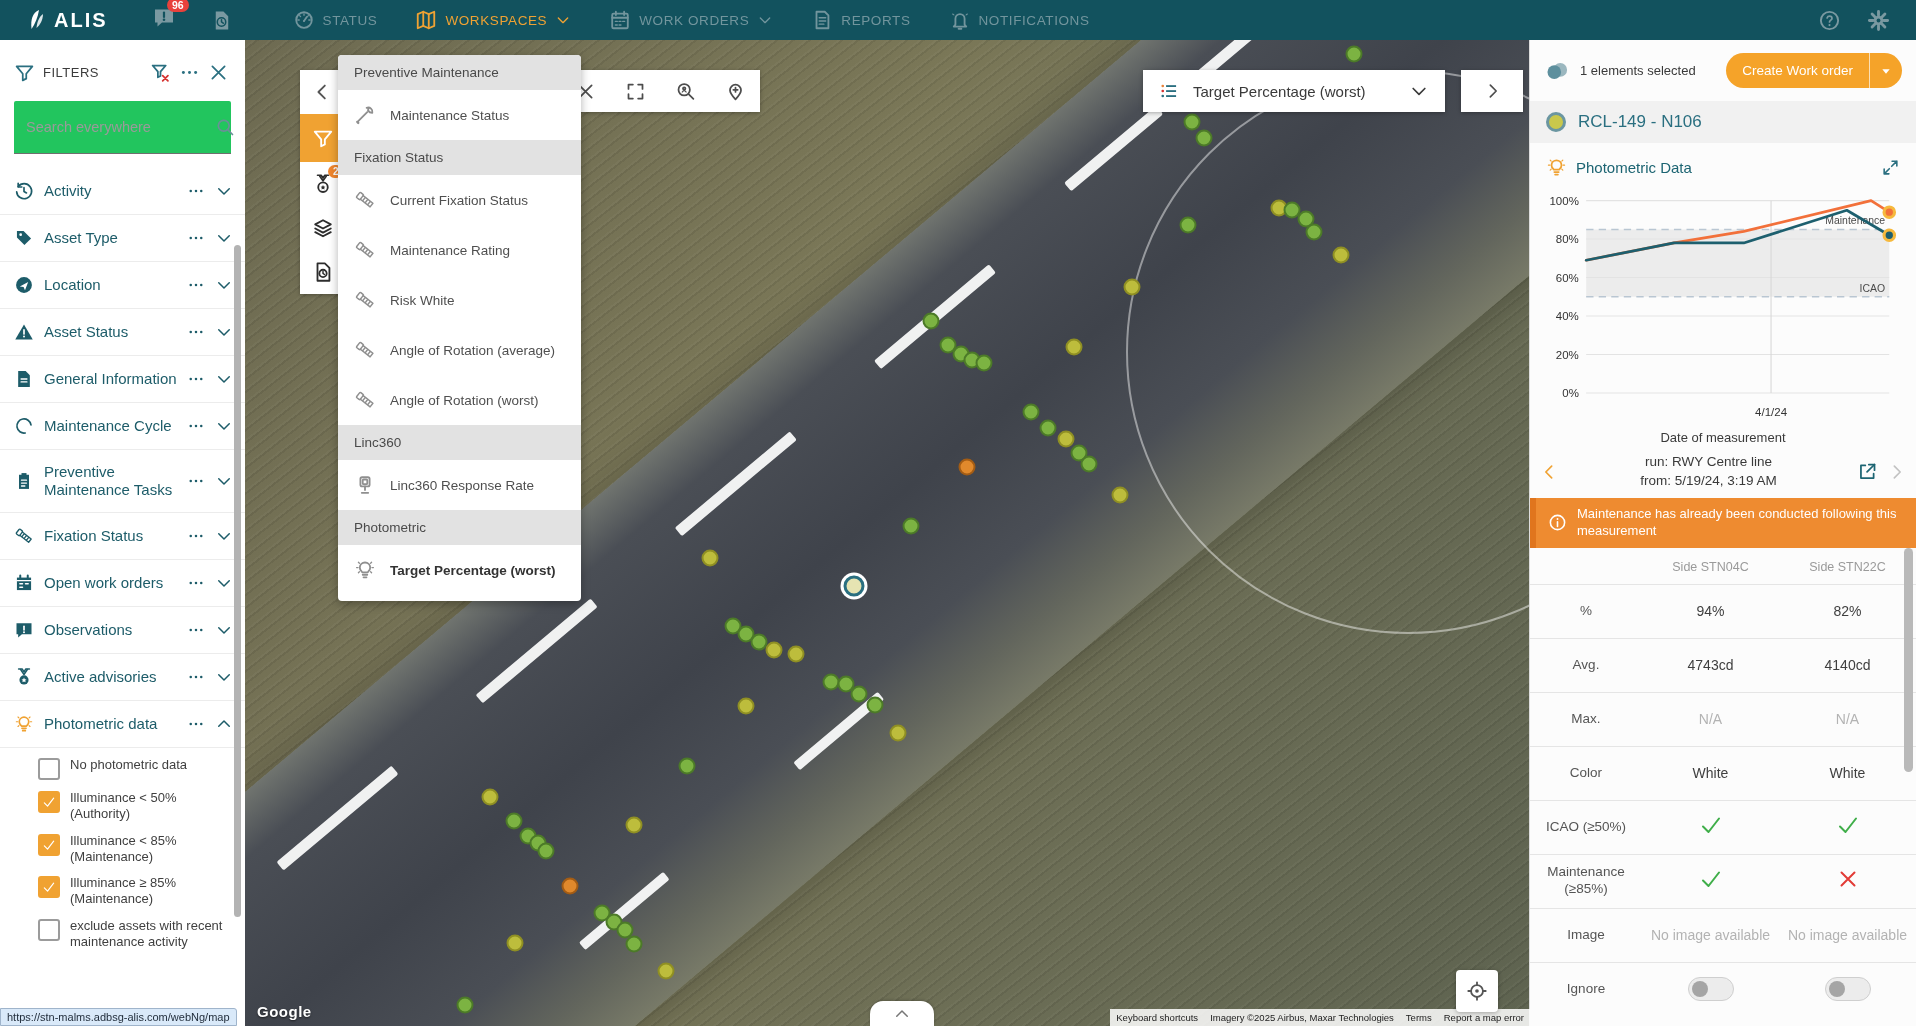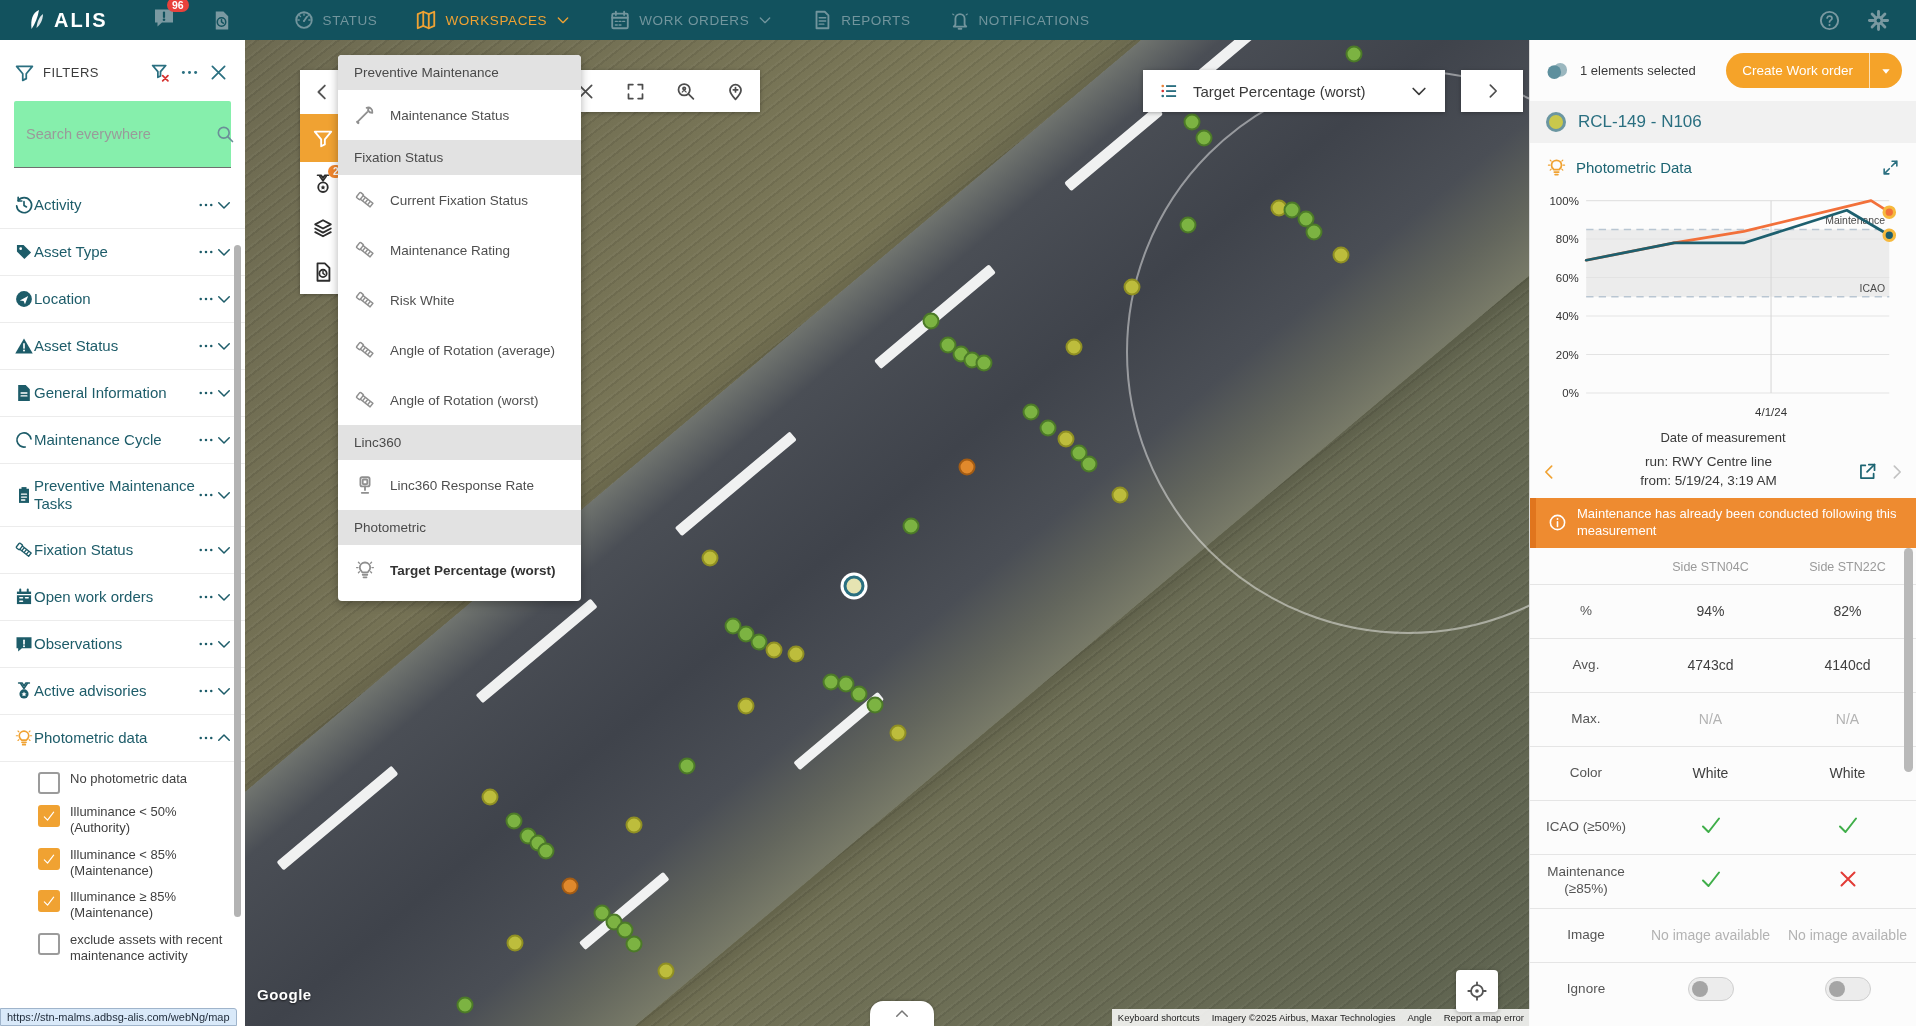--- a/index.html
+++ b/index.html
@@ -20,25 +20,25 @@
   .nav-item .ic{width:22px;height:22px;}
   .nav-item.active{color:#efa233;}
   .nav-right{margin-left:auto;display:flex;align-items:center;gap:26px;margin-right:26px;}
   .nav-right .ic{width:23px;height:23px;color:#7a99a1;}
 
   
   .filters{position:absolute;top:40px;left:0;width:245px;bottom:0;background:#fff;z-index:40;overflow:hidden;}
   .fhead{display:flex;align-items:center;gap:8px;padding:22px 16px 10px 14px;}
   .fhead .title{font-size:13px;color:#3c3c3c;letter-spacing:.5px;flex:0 0 auto;margin-right:auto;}
   .fhead .ic{width:21px;height:21px;color:#2a6f80;cursor:pointer;}
-  .searchbox{margin:8px 14px 14px 14px;background:#86efac;border-bottom:1px solid #6f6f6f;display:flex;align-items:center;height:44px;padding:11px 10px;border-radius:2px 2px 0 0;}
+  .searchbox{margin:8px 14px 14px 14px;background:#22c55e;border-bottom:1px solid #6f6f6f;display:flex;align-items:center;height:44px;padding:4px 10px;border-radius:2px 2px 0 0;}
   .searchbox input{flex:1;border:0;background:transparent;outline:none;font-size:14.5px;color:#444;font-family:"Liberation Sans",sans-serif;}
   .searchbox input::placeholder{color:#9a9a9a;}
   .searchbox .ic{color:#6b8f98;}
-  .fgroup{display:flex;align-items:center;padding:13px 12px 13px 14px;border-bottom:1px solid #ececec;cursor:pointer;}
+  .fgroup{display:flex;align-items:center;gap:10px;padding:13px 12px 13px 14px;border-bottom:1px solid #ececec;cursor:pointer;}
   .fgroup .gicon{color:#1d5c69;width:20px;height:20px;}
   .fgroup .gicon.accent{color:#f0a232;}
   .glabel{flex:1;font-size:15px;color:#1d5c69;line-height:1.2;}
   .gdots,.gchev{color:#1d5c69;width:18px;height:18px;}
   .fopts{padding:4px 10px 14px 38px;}
   .fopt{display:flex;align-items:flex-start;gap:10px;padding:5px 0;cursor:pointer;}
   .cb{width:18px;height:18px;border:2px solid #9b9b9b;border-radius:3px;background:#fff;display:inline-flex;align-items:center;justify-content:center;flex:0 0 auto;margin-top:1px;color:#fff;}
   .cb.on{background:#f0a232;border-color:#f0a232;}
   .cb svg{width:14px;height:14px;}
   .cbl{font-size:13px;color:#3f3f3f;line-height:1.25;}
@@ -75,21 +75,21 @@
   .mode-select{position:absolute;left:898px;top:30px;width:302px;height:42px;background:#fff;box-shadow:0 1px 4px rgba(0,0,0,.3);display:flex;align-items:center;gap:14px;padding:0 16px;box-sizing:border-box;z-index:50;cursor:pointer;}
   .mode-select .lbl{font-size:15px;color:#3a3a3a;flex:1;}
   .mode-select .ic{width:20px;height:20px;color:#3a3a3a;}
   .next-panel{position:absolute;left:1216px;top:30px;width:62px;height:42px;background:#fff;box-shadow:0 1px 4px rgba(0,0,0,.3);display:flex;align-items:center;justify-content:center;z-index:50;cursor:pointer;}
   .next-panel .ic{width:20px;height:20px;color:#4d4d4d;}
 
   .collapse-pill{position:absolute;left:625px;bottom:0;width:64px;height:25px;background:#fff;border-radius:13px 13px 0 0;display:flex;align-items:center;justify-content:center;z-index:50;cursor:pointer;box-shadow:0 -1px 3px rgba(0,0,0,.2);}
   .collapse-pill .ic{width:18px;height:18px;color:#777;}
   .locate-btn{position:absolute;right:32px;bottom:14px;width:42px;height:42px;background:#fff;border-radius:4px;box-shadow:0 1px 4px rgba(0,0,0,.3);display:flex;align-items:center;justify-content:center;z-index:50;cursor:pointer;}
   .locate-btn .ic{width:22px;height:22px;color:#555;}
-  .gmap-logo{position:absolute;left:12px;bottom:23px;color:#fff;font-size:15px;font-weight:bold;letter-spacing:.5px;text-shadow:0 1px 2px rgba(0,0,0,.6);z-index:49;}
+  .gmap-logo{position:absolute;left:12px;bottom:6px;color:#fff;font-size:15px;font-weight:bold;letter-spacing:.5px;text-shadow:0 1px 2px rgba(0,0,0,.6);z-index:49;}
   .attrib{position:absolute;right:0;bottom:0;display:flex;z-index:49;}
   .attrib .chip{font-size:9.5px;color:#222;background:rgba(255,255,255,.85);padding:3px 6px;white-space:nowrap;}
 
   
   .rpanel{position:absolute;top:40px;right:0;width:386px;bottom:0;background:#fcfcfc;border-left:1px solid #ddd;z-index:40;overflow:hidden;}
   .rp-head{display:flex;align-items:center;gap:10px;padding:13px 14px;}
   .rp-head .ic{width:26px;height:26px;}
   .sel-text{font-size:13px;color:#3a3a3a;flex:1;}
   .cwo-btn{display:flex;align-items:stretch;background:#f5a329;border-radius:18px;overflow:hidden;height:35px;cursor:pointer;}
   .cwo-main{display:flex;align-items:center;color:#fff;font-size:13.5px;padding:0 16px;border-right:1px solid rgba(255,255,255,.65);}
@@ -854,21 +854,21 @@
             <circle cx="12" cy="12" r="6.5"></circle>
             <circle cx="12" cy="12" r="2" fill="currentColor" stroke="none"></circle>
             <path d="M12 2.5V5.5M12 18.5v3M2.5 12h3M18.5 12h3"></path>
           </svg>
         </span>
     </div>
     <div class="gmap-logo">Google</div>
     <div class="attrib" id="attrib">
         <span class="chip">Keyboard shortcuts</span>
         <span class="chip">Imagery ©2025 Airbus, Maxar Technologies</span>
-        <span class="chip">Angle</span>
+        <span class="chip">Terms</span>
         <span class="chip">Report a map error</span>
       </div>
   </div>
 
   <div class="rpanel">
     <div class="rp-head">
       <span class="ic">
           <svg viewBox="0 0 24 24" fill="none" stroke="currentColor" stroke-width="2" stroke-linecap="round" stroke-linejoin="round">
             <circle cx="15" cy="11" r="6.3" fill="#9bb7bf" stroke="none"></circle>
             <circle cx="9.5" cy="13" r="6.3" fill="#5d8f9d" stroke="none"></circle>

